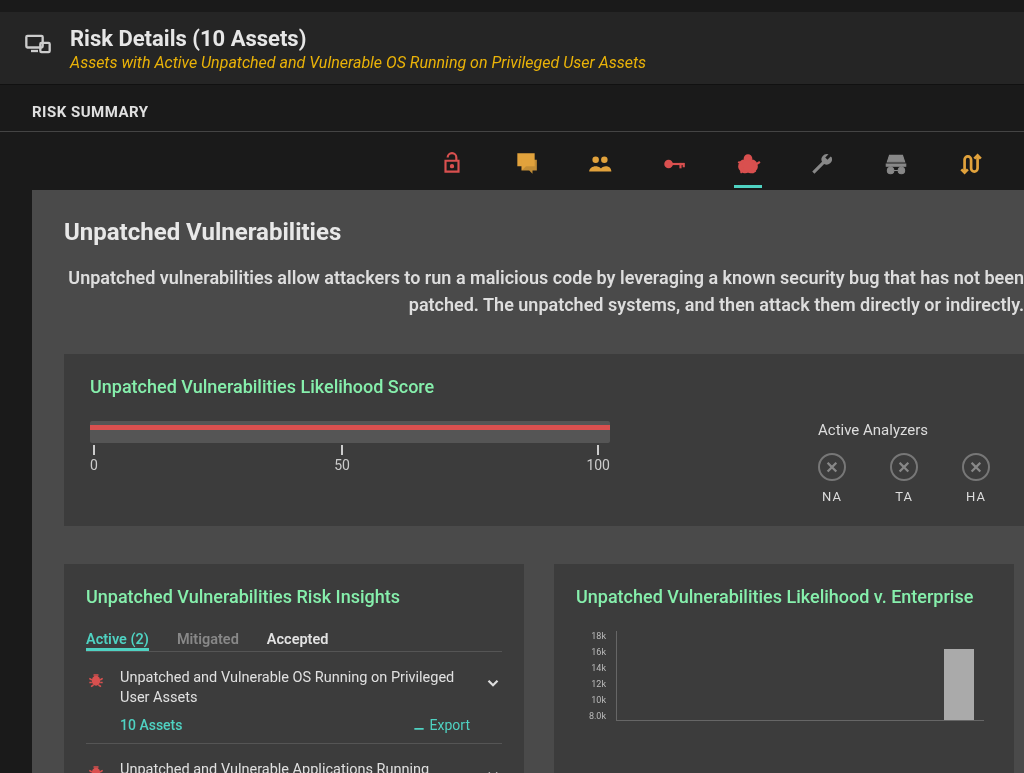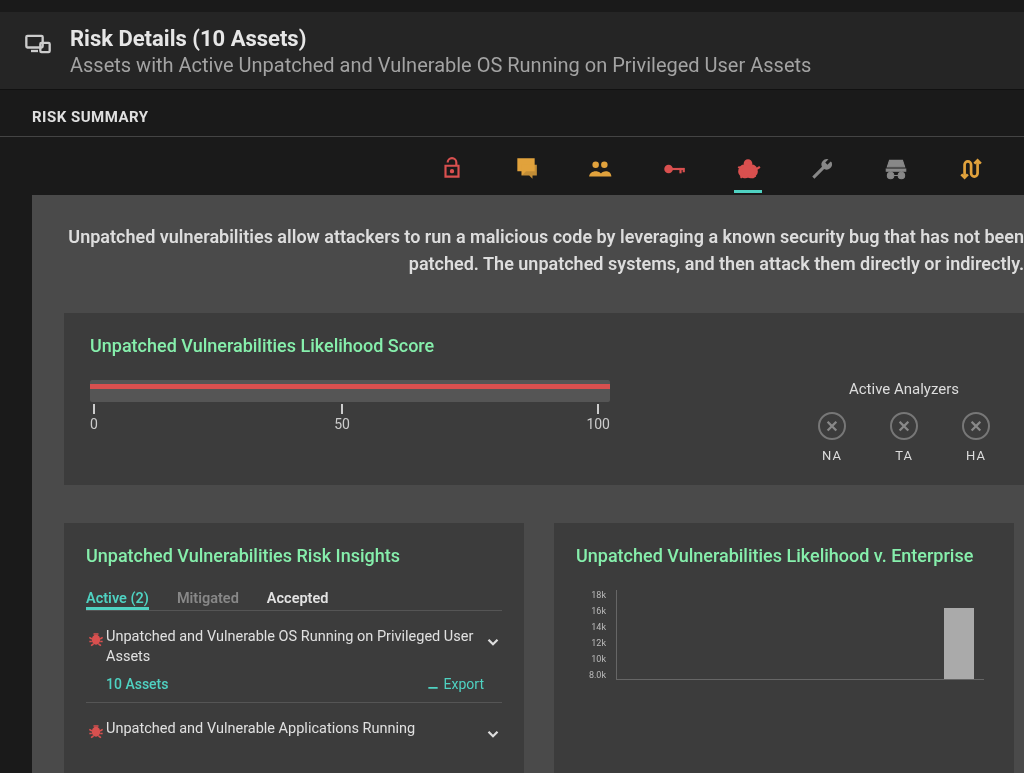--- a/index.html
+++ b/index.html
@@ -20,23 +20,24 @@
   border-bottom: 1px solid #111;
   margin-top: 12px;
 }
 .header-icon svg { width: 28px; height: 28px; margin-top: 4px; }
 .header-title {
   font-size: 22px;
   font-weight: 700;
   color: #e6e6e6;
 }
 .header-subtitle {
-  font-size: 20px;
-  color: #a3a3a3;
+  font-size: 16px;
+  color: #eab308;
   margin-top: 2px;
+  font-style: italic;
 }
 .tabs-nav {
   display: flex;
   gap: 36px;
   padding: 18px 32px 0 32px;
   border-bottom: 1px solid #444;
 }
 .tabs-nav .tab {
   padding-bottom: 10px;
   font-size: 15px;
@@ -116,21 +117,21 @@
 .slider-ticks {
   display: flex;
   justify-content: space-between;
   margin-top: 2px;
 }
 .tick { display: flex; flex-direction: column; align-items: center; font-size: 14px; color: #ccc; }
 .tick-line { width: 2px; height: 10px; background: #ccc; margin-bottom: 2px; }
 .analyzers {
   margin-left: auto;
   padding-right: 8px;
-  text-align: center;
+  text-align: left;
 }
 .analyzers-title { font-size: 15px; color: #ddd; margin-bottom: 14px; }
 .analyzers-row { display: flex; gap: 44px; justify-content: center; }
 .analyzer { display: flex; flex-direction: column; align-items: center; gap: 8px; }
 .analyzer-badge {
   width: 28px; height: 28px;
   border: 2.5px solid #777;
   border-radius: 50%;
   display: flex; align-items: center; justify-content: center;
   color: #888; font-weight: 700; font-size: 16px;
@@ -157,20 +158,21 @@
   font-size: 14.5px;
   font-weight: 600;
   color: #e2e2e2;
   cursor: pointer;
 }
 .subtab.active { color: #4fd2c2; border-bottom: 3px solid #4fd2c2; }
 .subtab.muted { color: #888; }
 .insight-item {
   display: flex;
   align-items: flex-start;
+  gap: 14px;
   padding: 16px 0 10px 0;
   border-bottom: 1px solid #555;
 }
 .insight-item:last-child { border-bottom: none; }
 .bug-icon-sm { width: 20px; height: 20px; flex-shrink: 0; margin-top: 2px; }
 .insight-body { flex: 1; }
 .insight-title { font-size: 14.5px; color: #e0e0e0; line-height: 1.35; }
 .insight-sub {
   display: flex;
   justify-content: space-between;
@@ -284,20 +286,21 @@
   </div>
   <div class="ico">
     <svg viewBox="0 0 24 24" fill="none" stroke="#e1a23c" stroke-width="2.5">
         <path d="M7 20V8a3 3 0 016 0v8a3 3 0 006 0V4"></path>
         <path d="M4 17l3 3 3-3M16 7l3-3 3 3"></path>
       </svg>
   </div>
 </div>
 
 <div class="content-panel">
+  <div class="section-title">Unpatched Vulnerabilities</div>
   <div class="section-desc">Unpatched vulnerabilities allow attackers to run a malicious code by leveraging a known security bug that has not been patched. The unpatched systems, and then attack them directly or indirectly.</div>
 
   <div class="card">
     <div class="card-title">Unpatched Vulnerabilities Likelihood Score</div>
     <div class="score-row">
       <div class="slider-wrap">
         <div class="slider-track">
           <div class="slider-stripe"></div>
         </div>
         <div class="slider-ticks">

